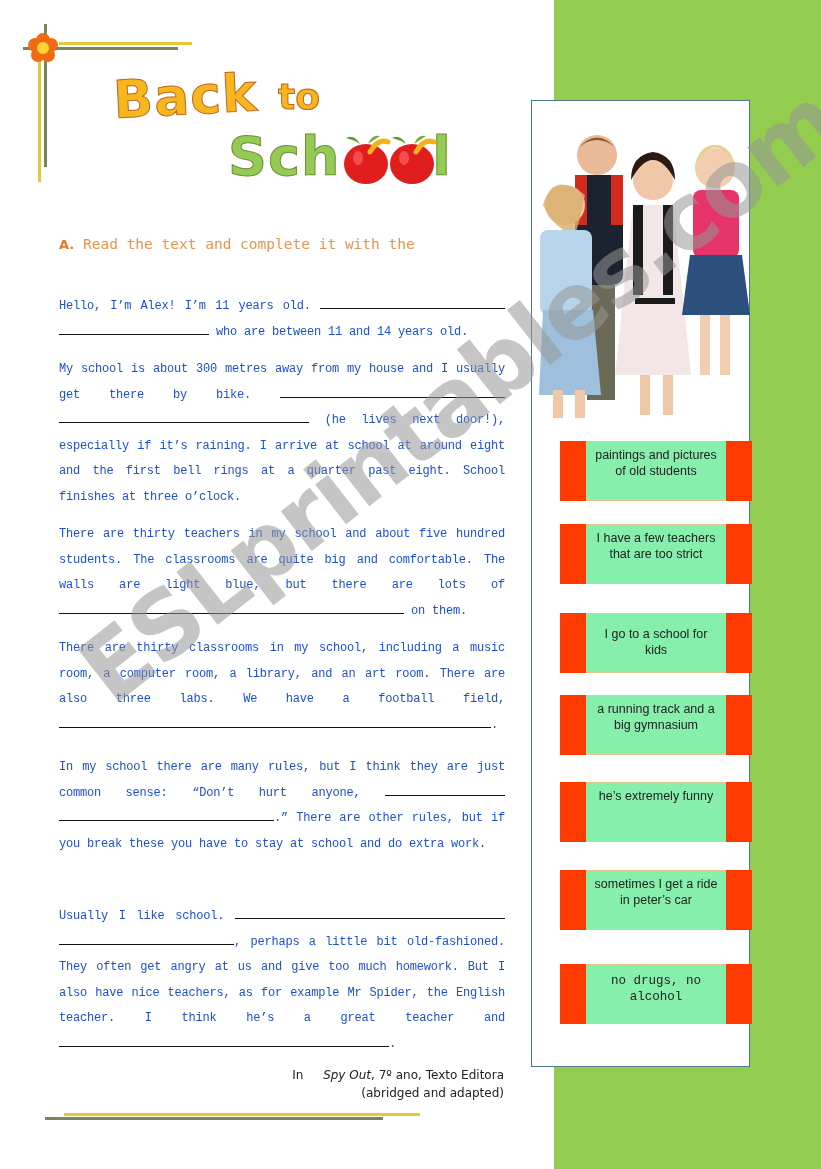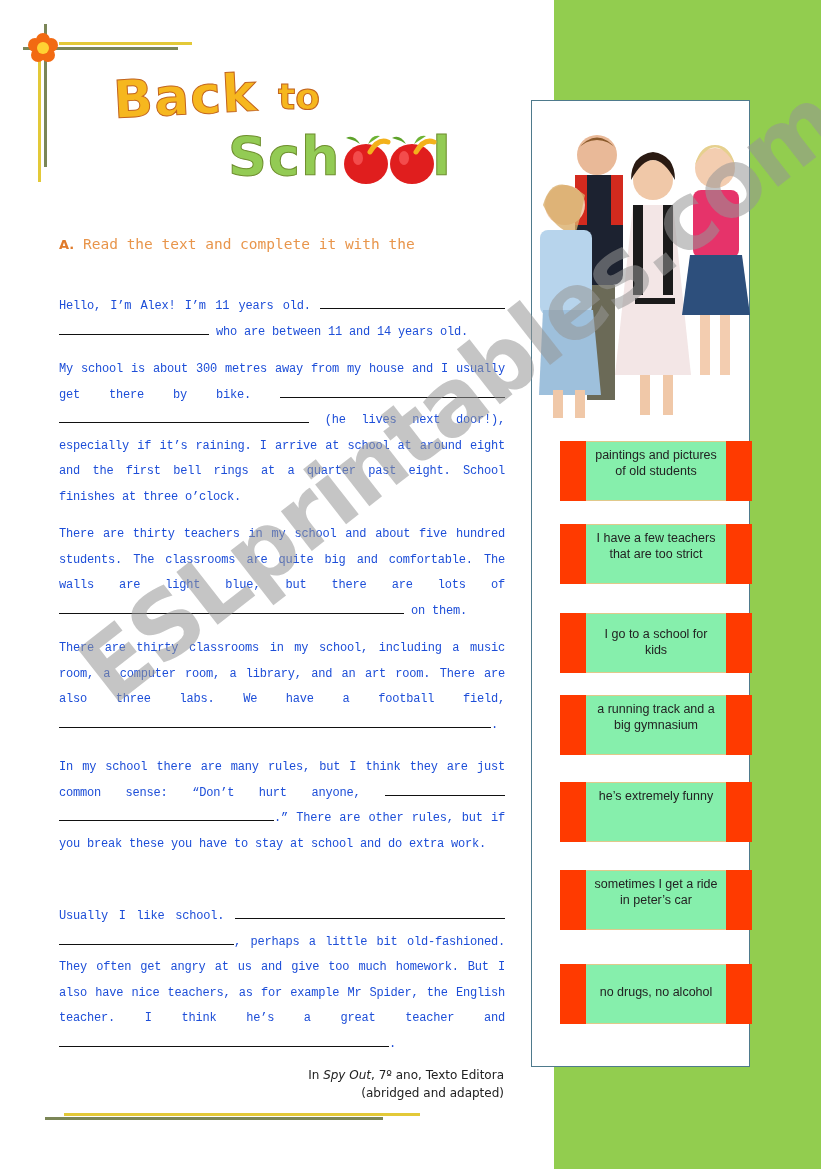--- a/index.html
+++ b/index.html
@@ -31,21 +31,21 @@
            font-family:"DejaVu Sans Mono", monospace; font-size:14.5px; line-height:24px; color:#e8954b; }
   .instr .letter { font-family:"DejaVu Sans", sans-serif; font-weight:bold; color:#e07b2b; font-size:13px; }
   .instr .indent { padding-left:30px; display:block; }
 
   
   .para { position:absolute; left:59px; width:446px; font-family:Liberation Mono, monospace;
           font-size:12px; line-height:25.5px; color:#1d4ed8; text-align:justify; letter-spacing:-0.2px; }
   .blank { display:inline-block; border-bottom:1.3px solid #111; height:14px; vertical-align:baseline; }
   .source { position:absolute; right:317px; top:1066px; text-align:right; font-size:12px;
             line-height:18px; color:#222; }
-  .source i { font-style:italic; }
+  .source i { font-style:italic;margin-left:16px; }
 
   .foot-y { position:absolute; left:64px; top:1113px; width:356px; height:3px; background:#e3c938; }
   .foot-g { position:absolute; left:45px; top:1117px; width:338px; height:3px; background:#7b8657; }
 
   
   .photo { position:absolute; left:535px; top:120px; width:225px; height:305px; }
 
   
   .bubble { position:absolute; left:560px; width:192px; height:60px; background:#86efac;
             border:1px solid #e0c98b; box-sizing:border-box; display:flex; align-items:flex-end;
@@ -204,16 +204,16 @@
 <div class="bubble" style="top:695px;">
   <div class="bubble-text">a running track and a big gymnasium</div>
 </div>
 <div class="bubble" style="top:782px;">
   <div class="bubble-text">he’s extremely funny</div>
 </div>
 <div class="bubble" style="top:870px;border-radius:28px;">
   <div class="bubble-text">sometimes I get a ride in peter’s car</div>
 </div>
 <div class="bubble" style="top:964px;">
-  <div class="bubble-text" style="margin-top:19px;">no drugs, no alcohol</div>
+  <div class="bubble-text" style="margin-top:8px;font-family:Liberation Mono, monospace;">no drugs, no alcohol</div>
 </div>
 
 <div class="watermark">ESLprintables.com</div>
 
 </body></html>

